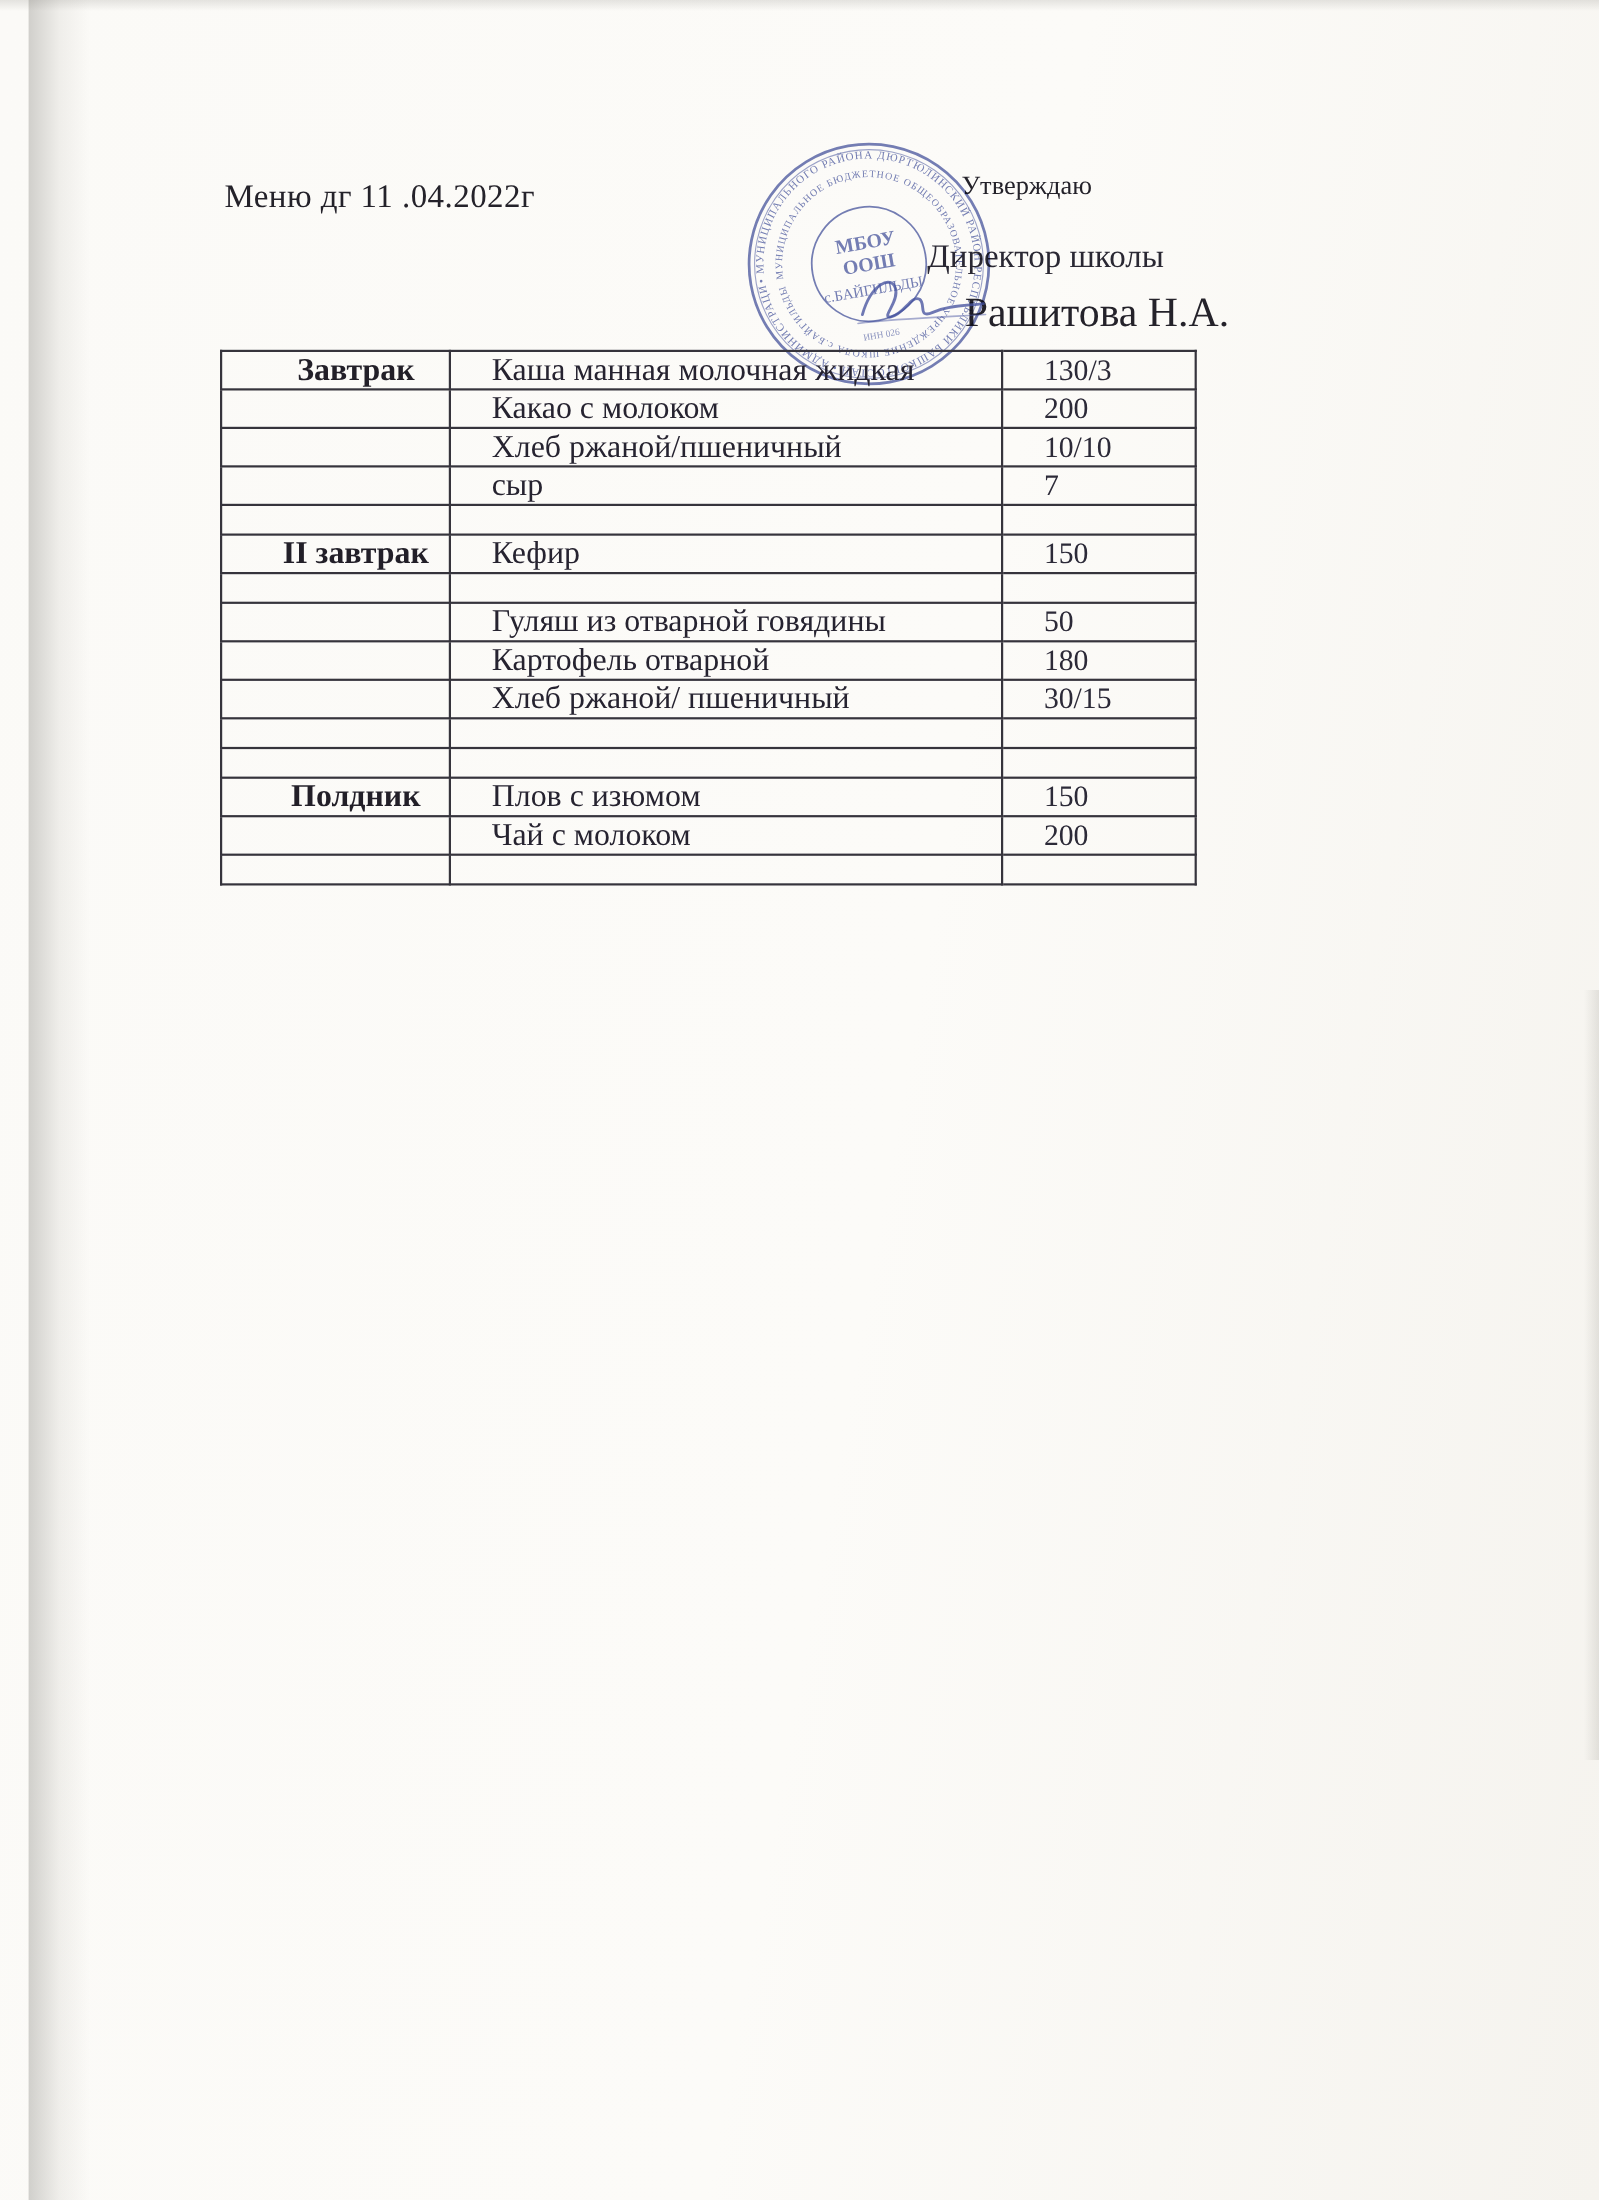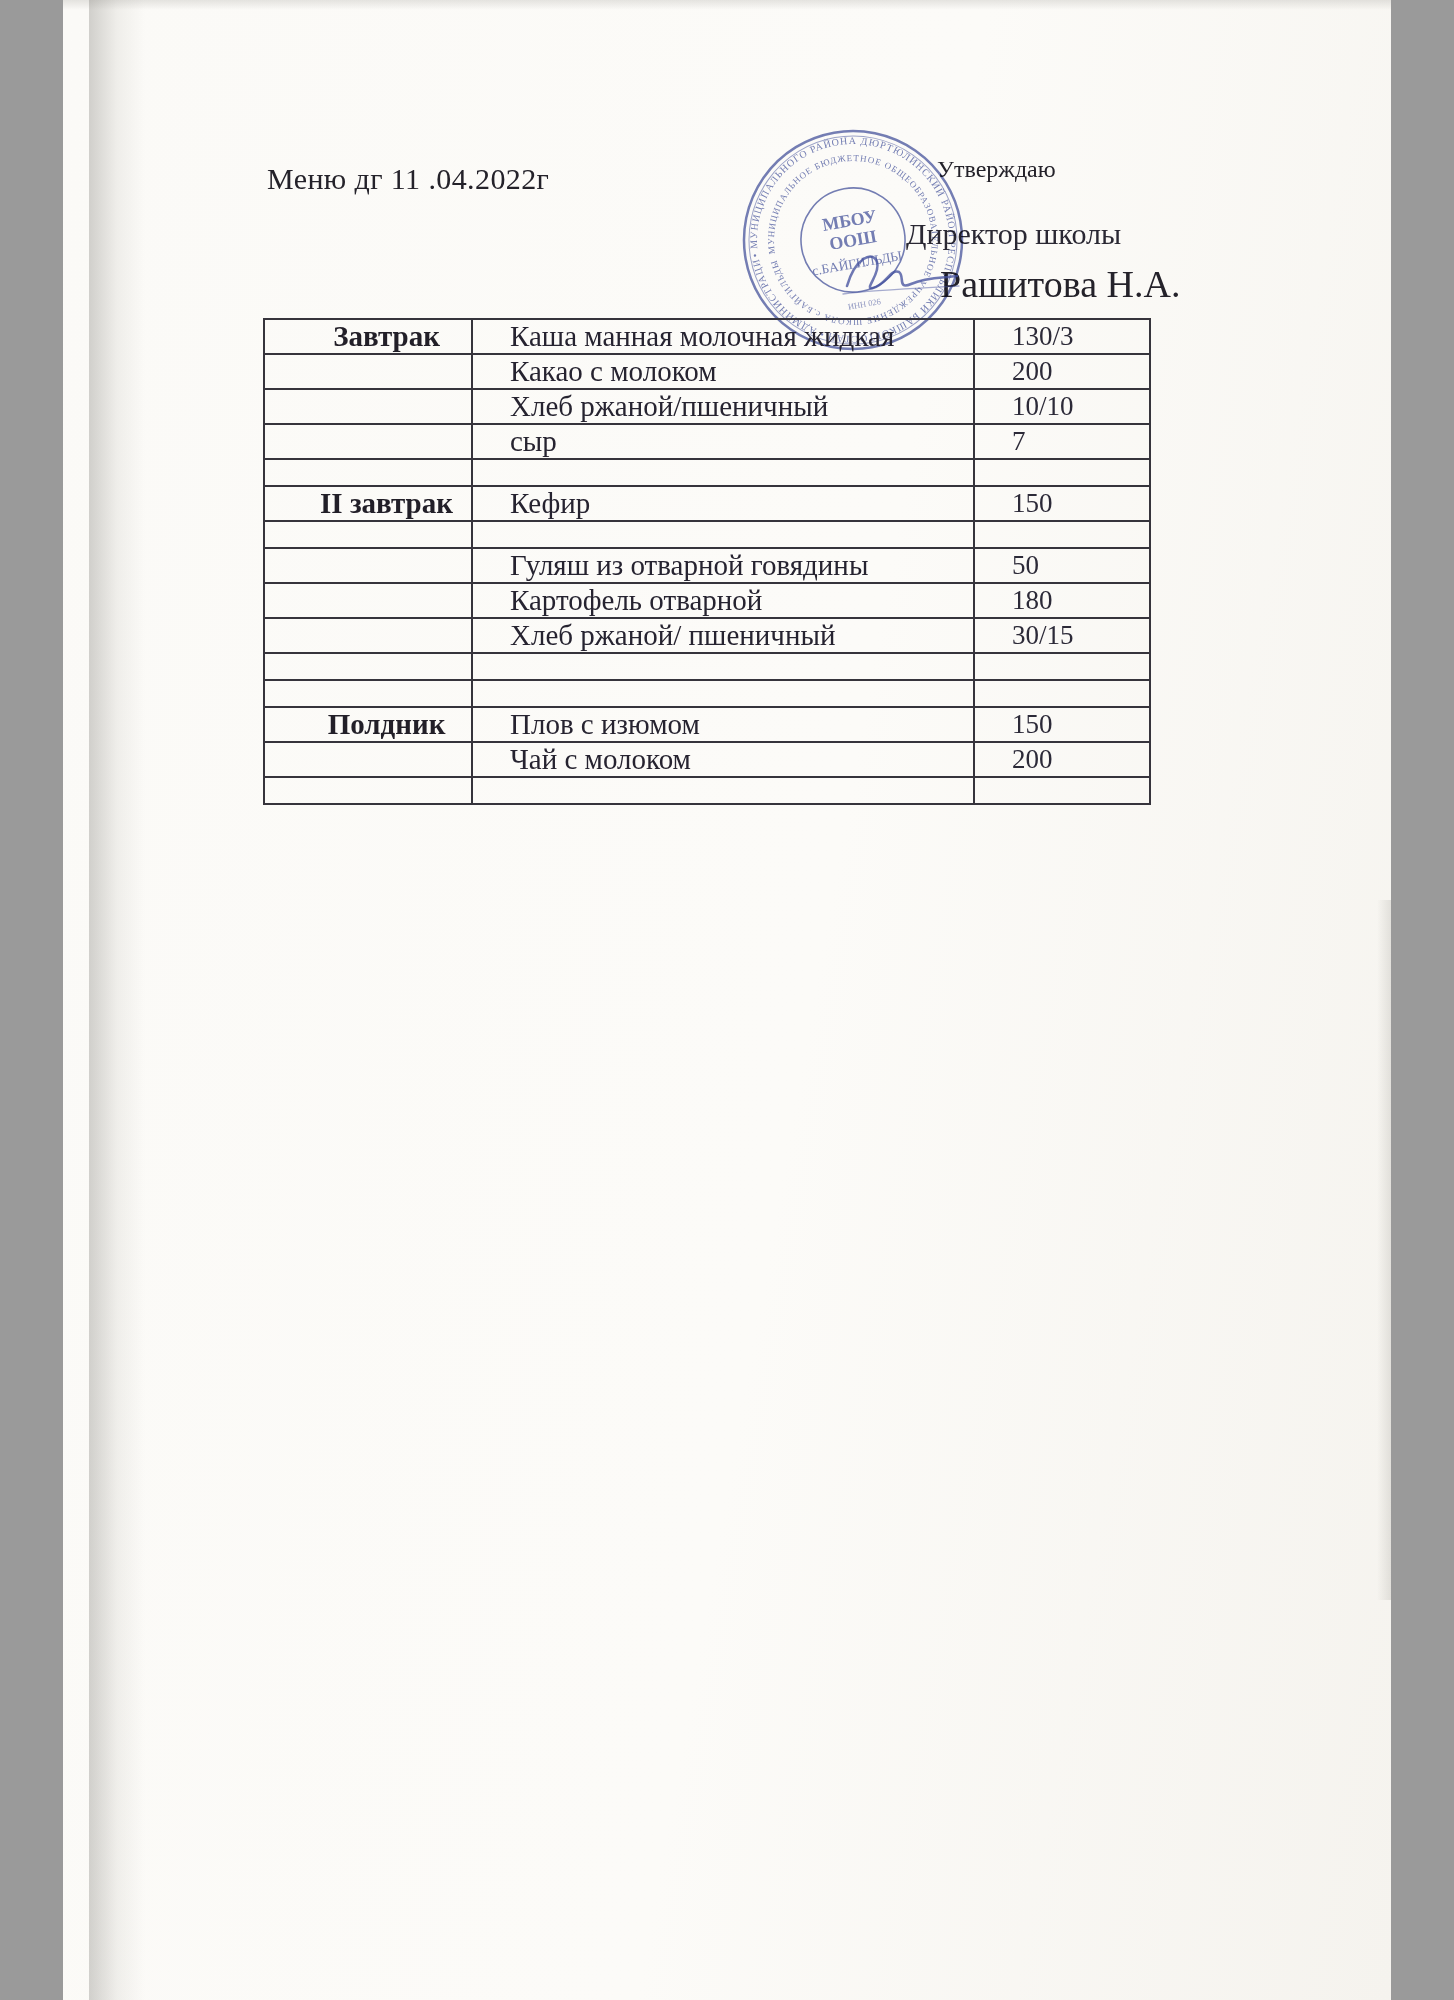--- a/index.html
+++ b/index.html
@@ -1,21 +1,21 @@
 <!DOCTYPE html>
 <html><head>
 <meta charset="utf-8">
 <style>
   * { margin:0; padding:0; box-sizing:border-box; }
   html,body { background:#9a9a9a; }
   body { font-family:"Liberation Serif", serif; }
 
   .page {
     position:relative;
-    width:1328px; height:2000px;
+    width:1454px; height:2000px;
     margin:0 auto;
     background:linear-gradient(100deg,#fbfaf7 0%, #fcfbf8 55%, #f5f3ee 100%);
     overflow:hidden;
     color:#211f26;
   }
 
   
   .scan-strip-left {
     position:absolute; left:26px; top:0; width:56px; height:100%;
     background:linear-gradient(90deg, rgba(110,108,102,0.30), rgba(165,162,154,0.14) 50%, rgba(210,207,199,0));

